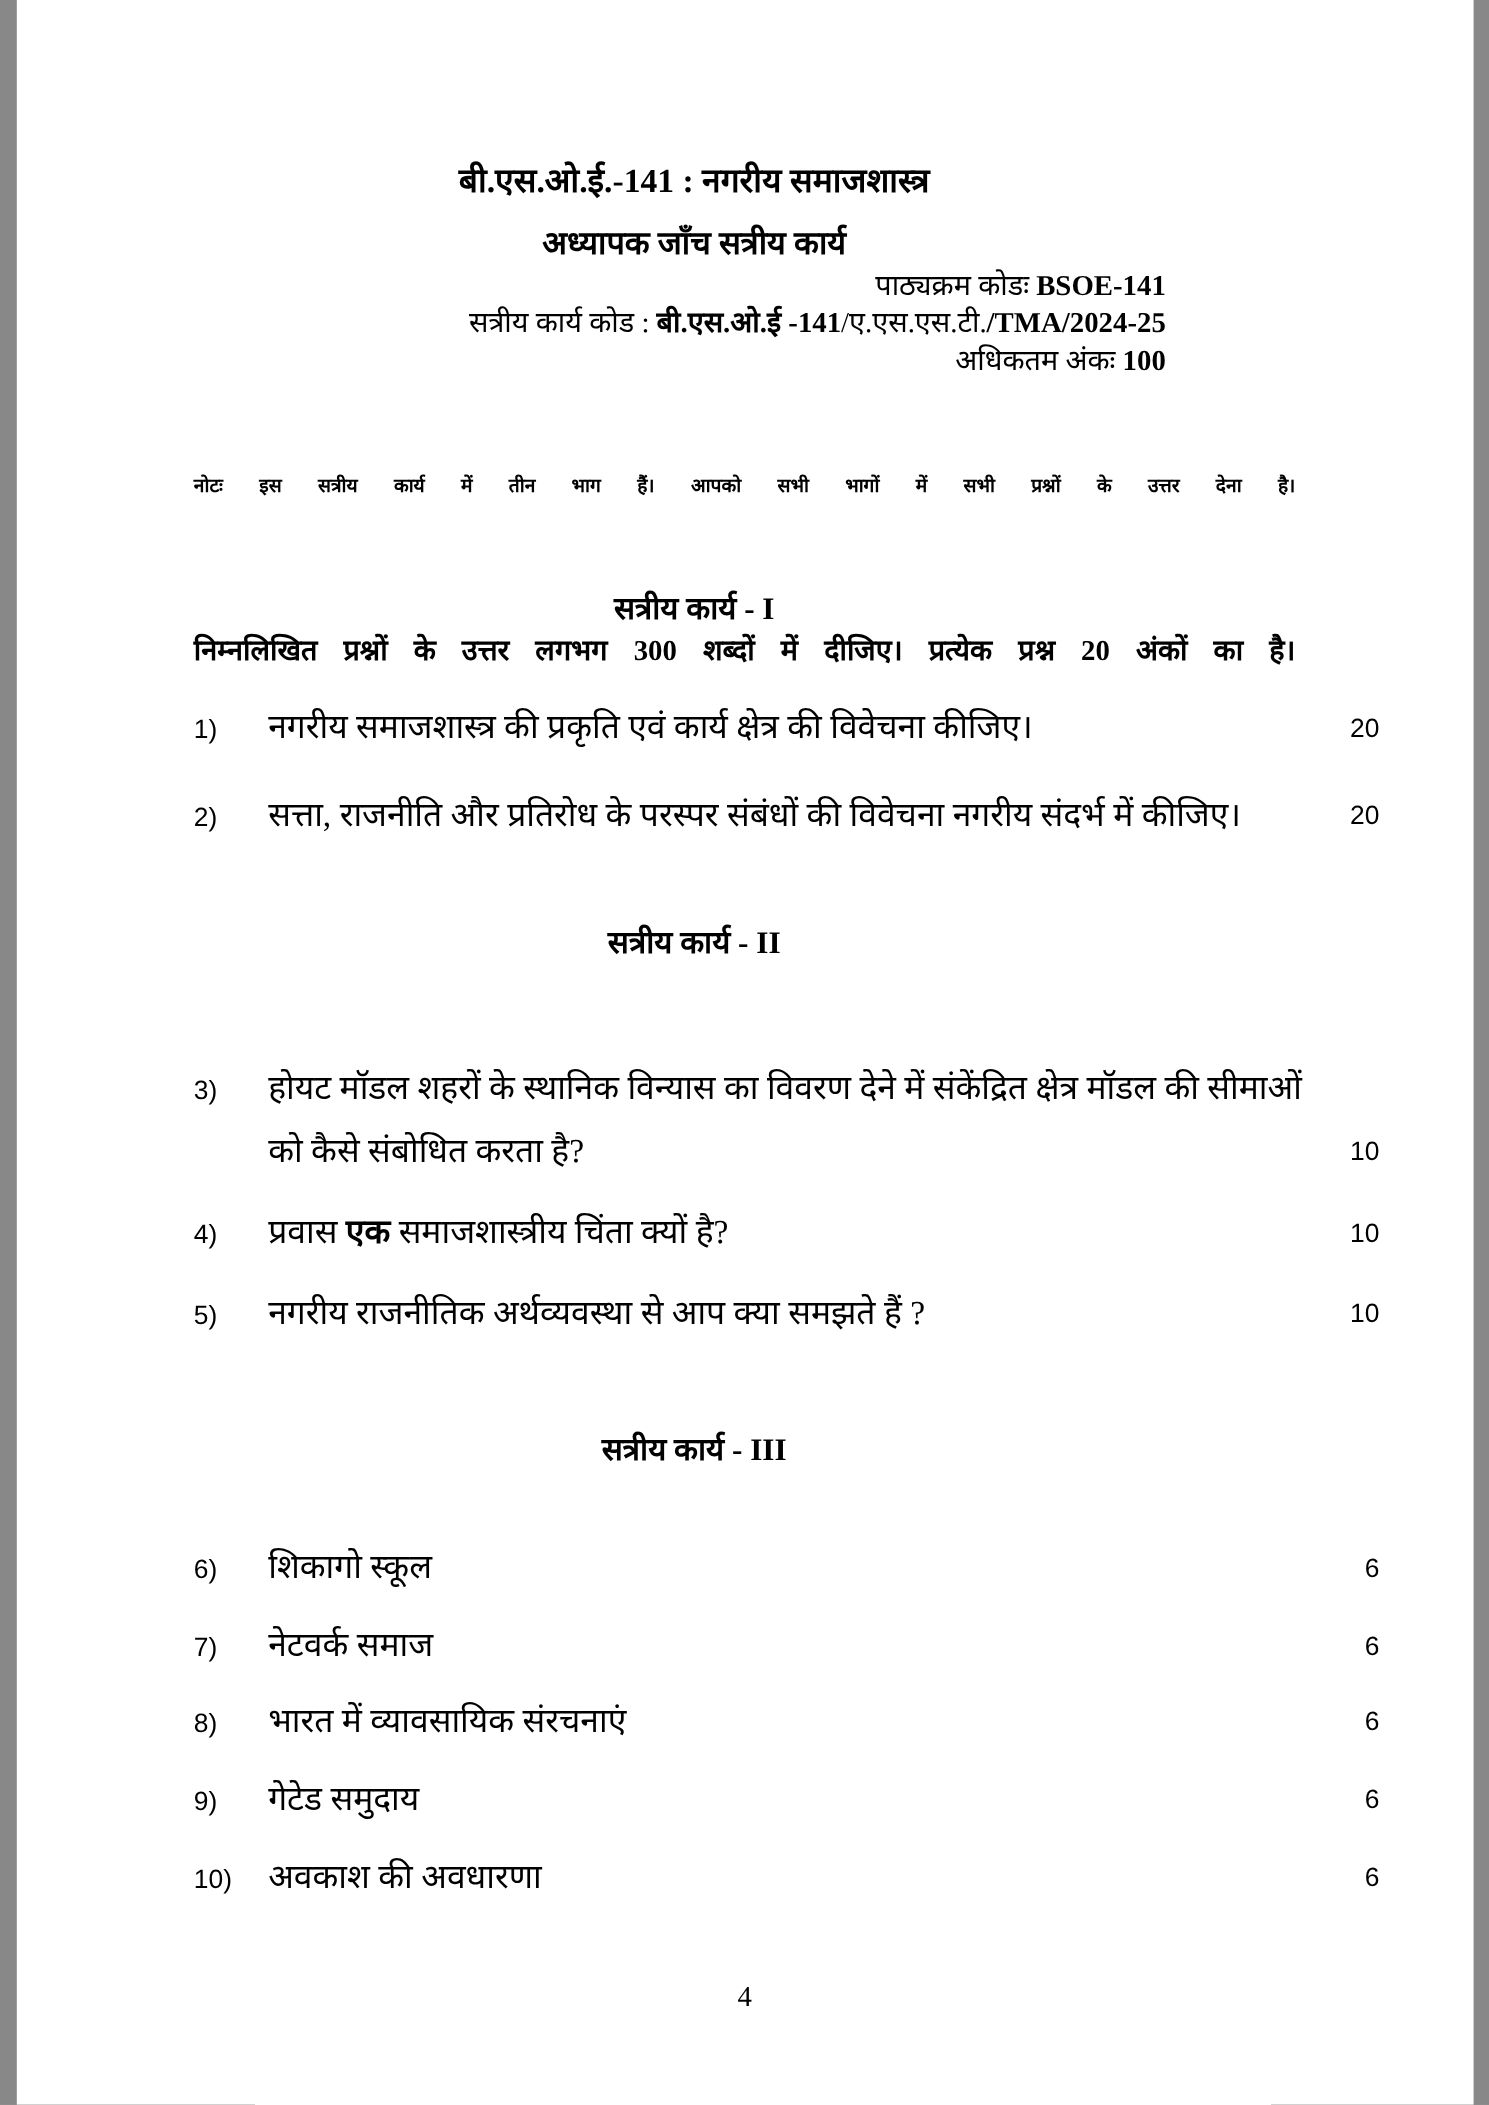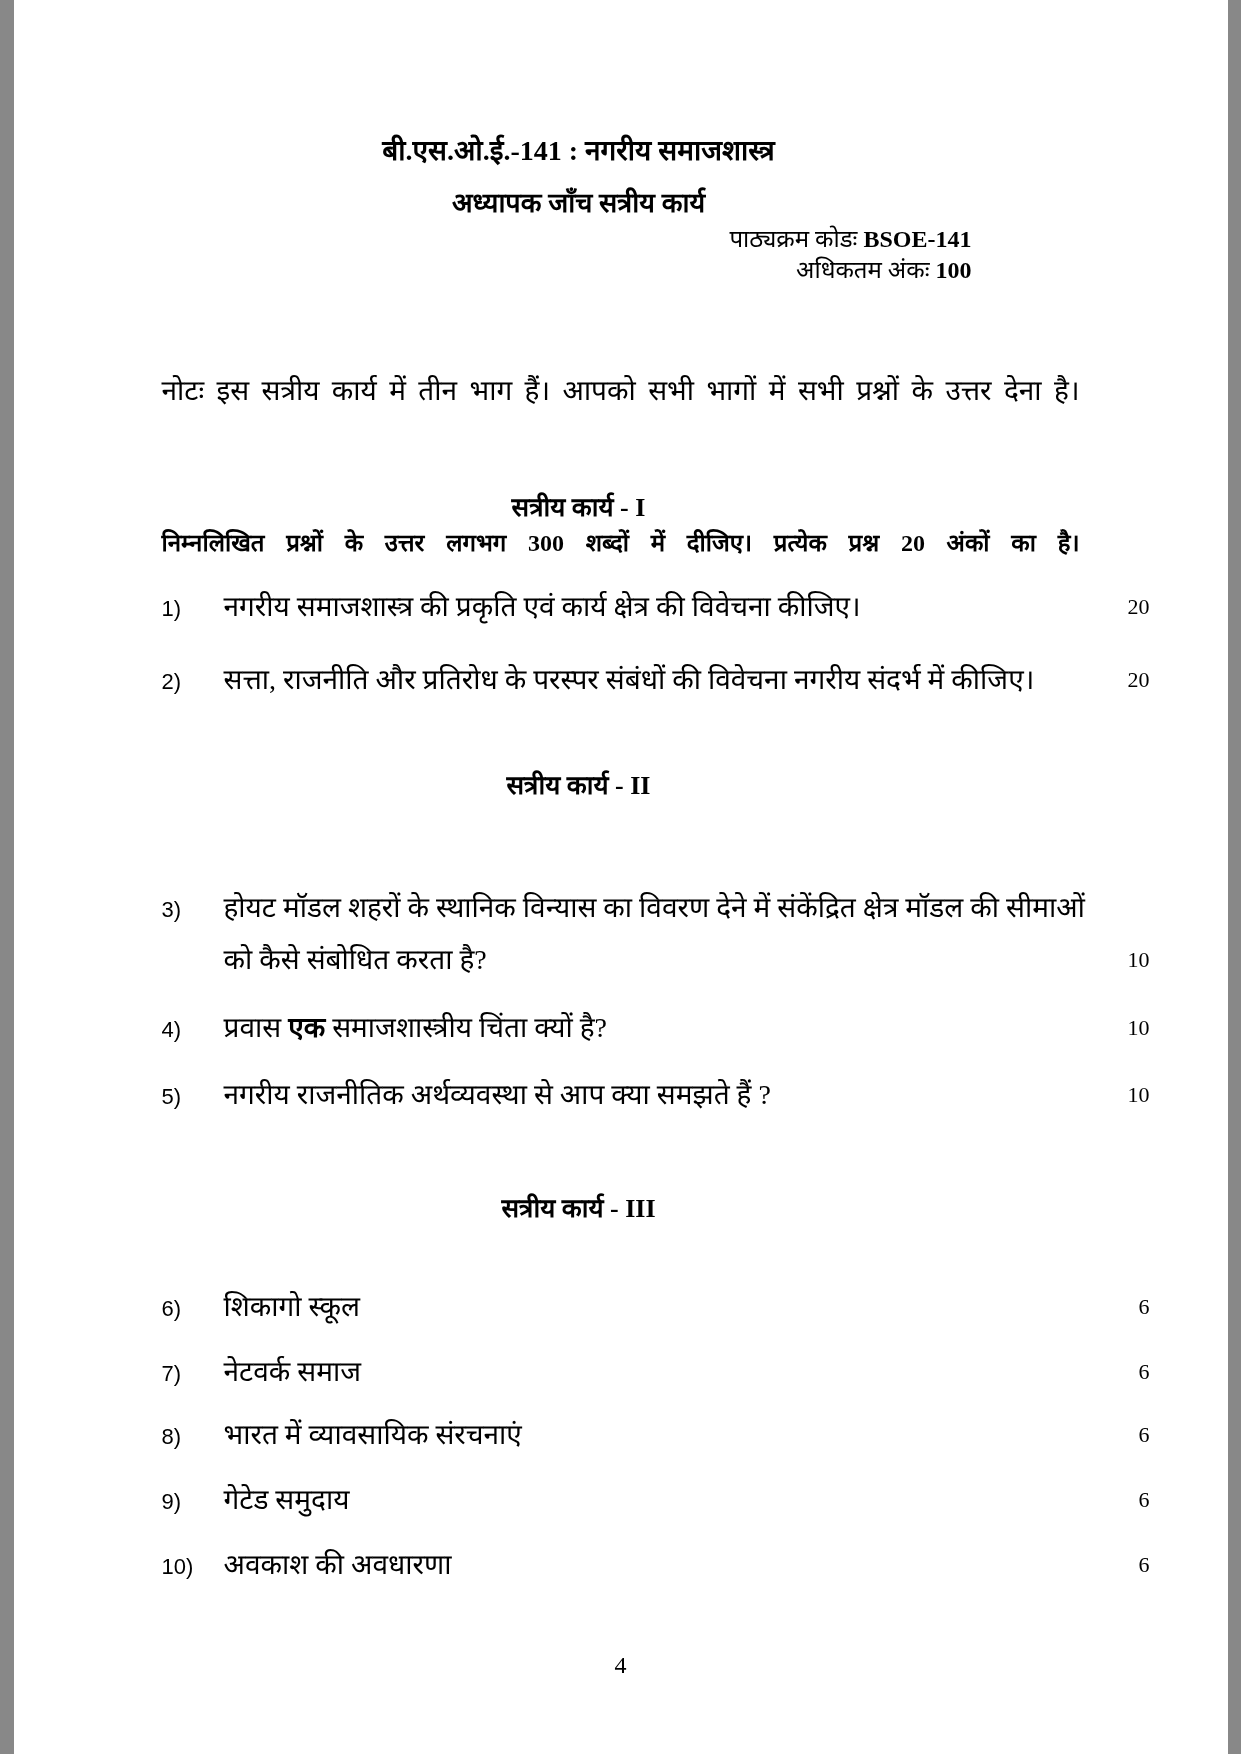--- a/index.html
+++ b/index.html
@@ -17,22 +17,22 @@
   .title1 { top:130px; font-size:28px; font-weight:bold; }
   .title2 { top:183px; font-size:27px; font-weight:bold; }
 
   .codes { top:224px; right:256px; text-align:right; line-height:31px; font-size:24px; }
   .codes .lbl { font-weight:normal; }
   .codes .lbl-bold { font-weight:bold; }
   .codes .val { font-weight:bold; font-family:"Liberation Serif","DejaVu Serif",serif; }
   .codes .mid { font-weight:normal; }
 
   .note {
-    top:376px; left:148px; right:148px;
-    font-size:28px; font-weight:normal;
+    top:391px; left:148px; right:148px;
+    font-size:16px; font-weight:bold;
     text-align:justify; text-align-last:justify;
     line-height:30px;
   }
 
   .sec-heading {
     font-size:26px; font-weight:bold;margin-top:16px;
   }
   .instruction {
     left:148px; right:148px;
     font-size:24px; font-weight:bold;
@@ -47,40 +47,44 @@
   }
   .q-num {
     display:inline-block; width:62px;
     font-family:"Liberation Sans","DejaVu Sans",sans-serif;
     font-size:22px;
     vertical-align:baseline;
   }
   .q-text { font-size:28px; }
   .q-marks {
     position:absolute; right:0; top:0;
-    font-family:Liberation Serif, serif;
+    font-family:Liberation Sans, sans-serif;
     font-size:22px;
   }
   .page-num {
     top:1652px; left:0; right:0; text-align:center;
     font-size:24px;
   }
 </style>
 </head>
 <body>
 
 <div class="page">
 
   <div class="abs center-axis title1">बी.एस.ओ.ई.-141 : नगरीय समाजशास्त्र</div>
   <div class="abs center-axis title2">अध्यापक जाँच सत्रीय कार्य</div>
 
   <div class="abs codes">
     <div>
       <span class="lbl">पाठ्यक्रम कोडः</span>
       <span class="val">BSOE-141</span>
+    </div>
+    <div>
+      <span class="lbl">सत्रीय कार्य कोड :</span>
+      <span class="val">बी.एस.ओ.ई -141</span><span class="mid">/ए.एस.एस.टी.</span><span class="val">/TMA/2024-25</span>
     </div>
     <div>
       <span class="lbl">अधिकतम अंकः</span>
       <span class="val">100</span>
     </div>
   </div>
 
   <div class="abs note">नोटः इस सत्रीय कार्य में तीन भाग हैं। आपको सभी भागों में सभी प्रश्नों के उत्तर देना है।</div>
 
   <div class="abs center-axis sec-heading" style="top:472px">सत्रीय कार्य - I</div>

